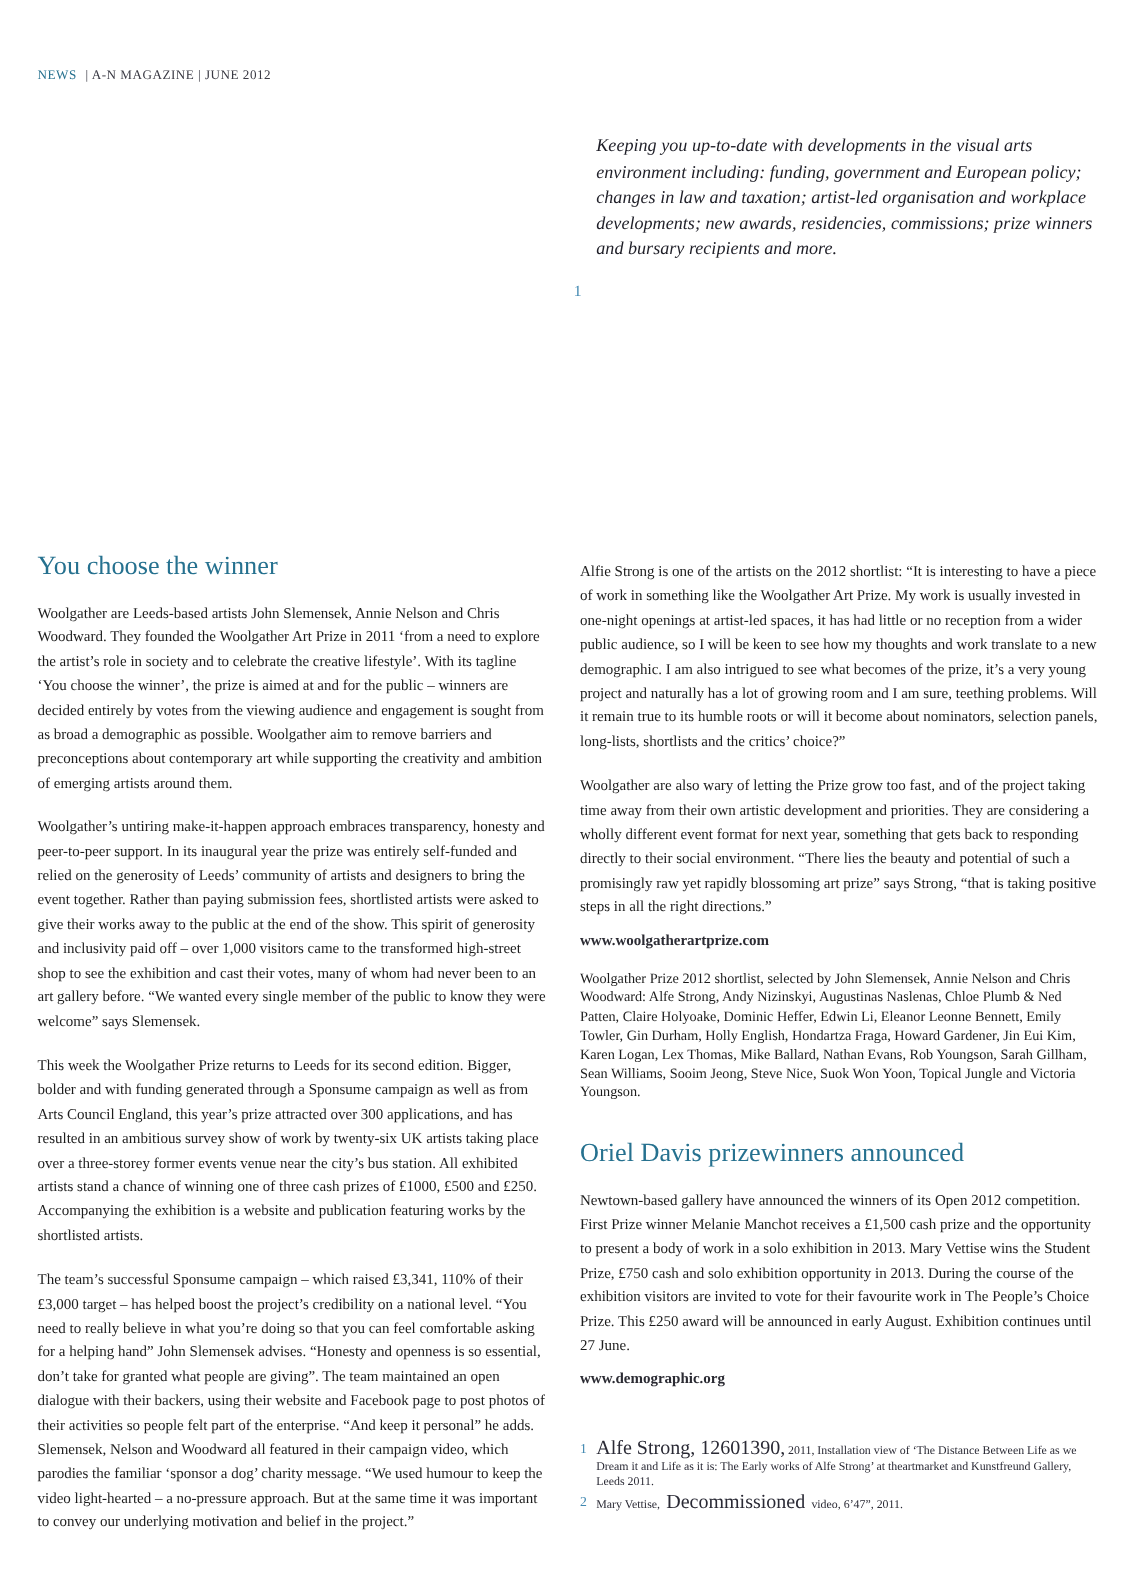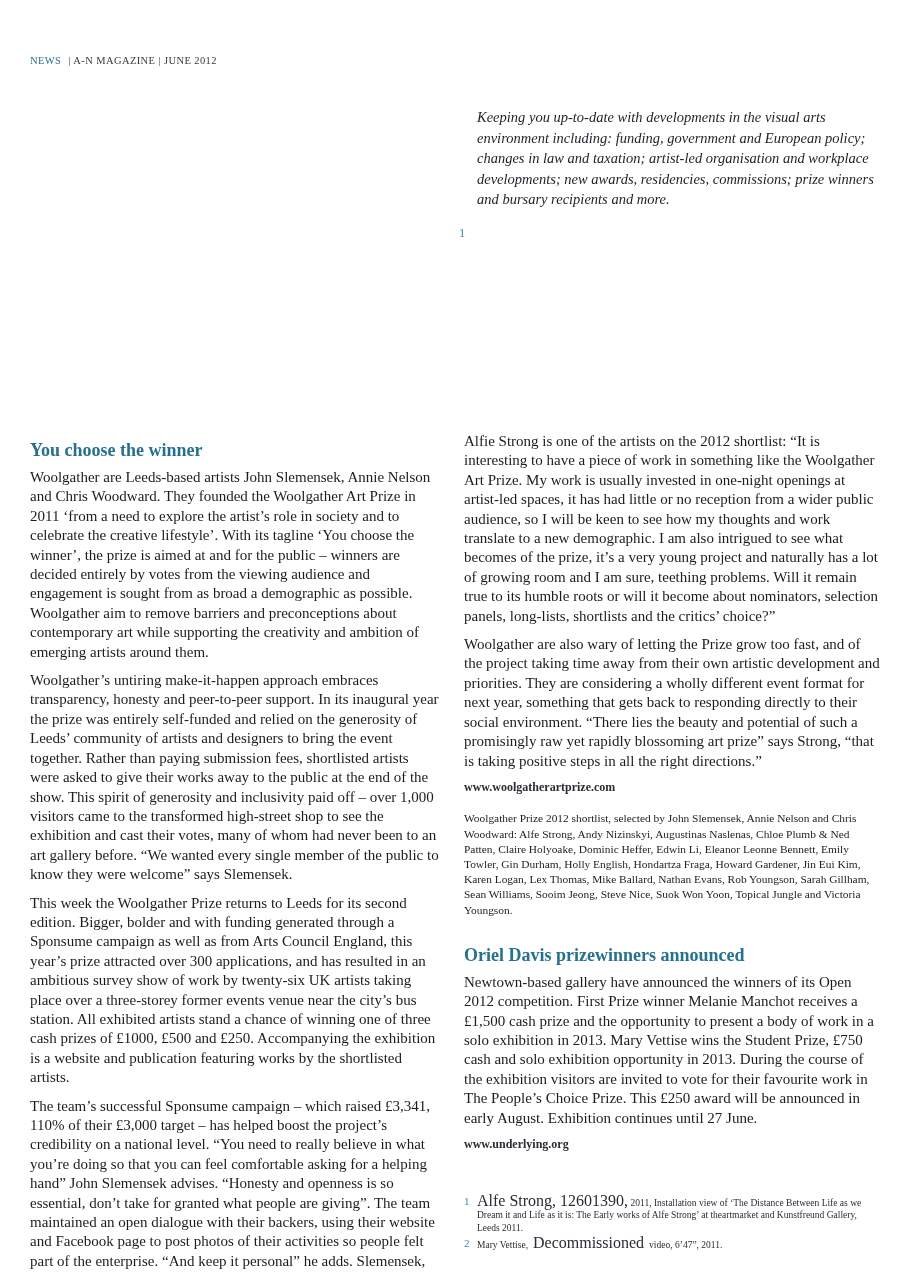--- a/index.html
+++ b/index.html
@@ -38,28 +38,28 @@
     position: absolute;
     left: 459px; top: 226px;
     font-size: 12.5px;
     color: #3f87b0;
   }
   .col { position: absolute; }
   .col-left  { left: 30px;  top: 440px; width: 409px; }
   .col-right { left: 464px; top: 432px; width: 418px; }
   h2.section-title {
     margin: 0 0 7px 0;
-    font-size: 18px;
-    font-weight: bold;
+    font-size: 21px;
+    font-weight: normal;
     color: var(--accent);
   }
   h2.section-title.second { margin-top: 27px; }
   .col p {
-    margin: 0 0 9px 0;
-    font-size: 15px;
+    margin: 16px 0 9px 0;
+    font-size: 12px;
     line-height: 19.4px;
     color: var(--body);
   }
   .link-line {
     font-size: 12px;
     line-height: 15.5px;
     font-weight: bold;
     color: #2b2b33;
     margin: 0 0 0 0;
     cursor: pointer;
@@ -122,21 +122,21 @@
   <div class="col col-right">
     <p>Alfie Strong is one of the artists on the 2012 shortlist: “It is interesting to have a piece of work in something like the Woolgather Art Prize. My work is usually invested in one-night openings at artist-led spaces, it has had little or no reception from a wider public audience, so I will be keen to see how my thoughts and work translate to a new demographic. I am also intrigued to see what becomes of the prize, it’s a very young project and naturally has a lot of growing room and I am sure, teething problems. Will it remain true to its humble roots or will it become about nominators, selection panels, long-lists, shortlists and the critics’ choice?”</p>
     <p>Woolgather are also wary of letting the Prize grow too fast, and of the project taking time away from their own artistic development and priorities. They are considering a wholly different event format for next year, something that gets back to responding directly to their social environment. “There lies the beauty and potential of such a promisingly raw yet rapidly blossoming art prize” says Strong, “that is taking positive steps in all the right directions.”</p>
     <div class="link-line">www.woolgatherartprize.com</div>
 
     <p class="shortlist">Woolgather Prize 2012 shortlist, selected by John Slemensek, Annie Nelson and Chris Woodward: Alfe Strong, Andy Nizinskyi, Augustinas Naslenas, Chloe Plumb &amp; Ned Patten, Claire Holyoake, Dominic Heffer, Edwin Li, Eleanor Leonne Bennett, Emily Towler, Gin Durham, Holly English, Hondartza Fraga, Howard Gardener, Jin Eui Kim, Karen Logan, Lex Thomas, Mike Ballard, Nathan Evans, Rob Youngson, Sarah Gillham, Sean Williams, Sooim Jeong, Steve Nice, Suok Won Yoon, Topical Jungle and Victoria Youngson.</p>
 
     <h2 class="section-title second">Oriel Davis prizewinners announced</h2>
     <p>Newtown-based gallery have announced the winners of its Open 2012 competition. First Prize winner Melanie Manchot receives a £1,500 cash prize and the opportunity to present a body of work in a solo exhibition in 2013. Mary Vettise wins the Student Prize, £750 cash and solo exhibition opportunity in 2013. During the course of the exhibition visitors are invited to vote for their favourite work in The People’s Choice Prize. This £250 award will be announced in early August. Exhibition continues until 27 June.</p>
     <div class="links-block">
-      <div class="link-line">www.underlying.org</div>
+      <div class="link-line">www.demographic.org</div>
     </div>
 
     <div class="footnotes">
       <div class="fn">
         <span class="fn-num">1</span>
         <span class="fn-body">
           <span class="fn-title">Alfe Strong, 12601390,</span><span> 2011, Installation view of ‘The Distance Between Life as we Dream it and Life as it is: The Early works of Alfe Strong’ at theartmarket and Kunstfreund Gallery, Leeds 2011.</span>
         </span>
       </div>
       <div class="fn">

